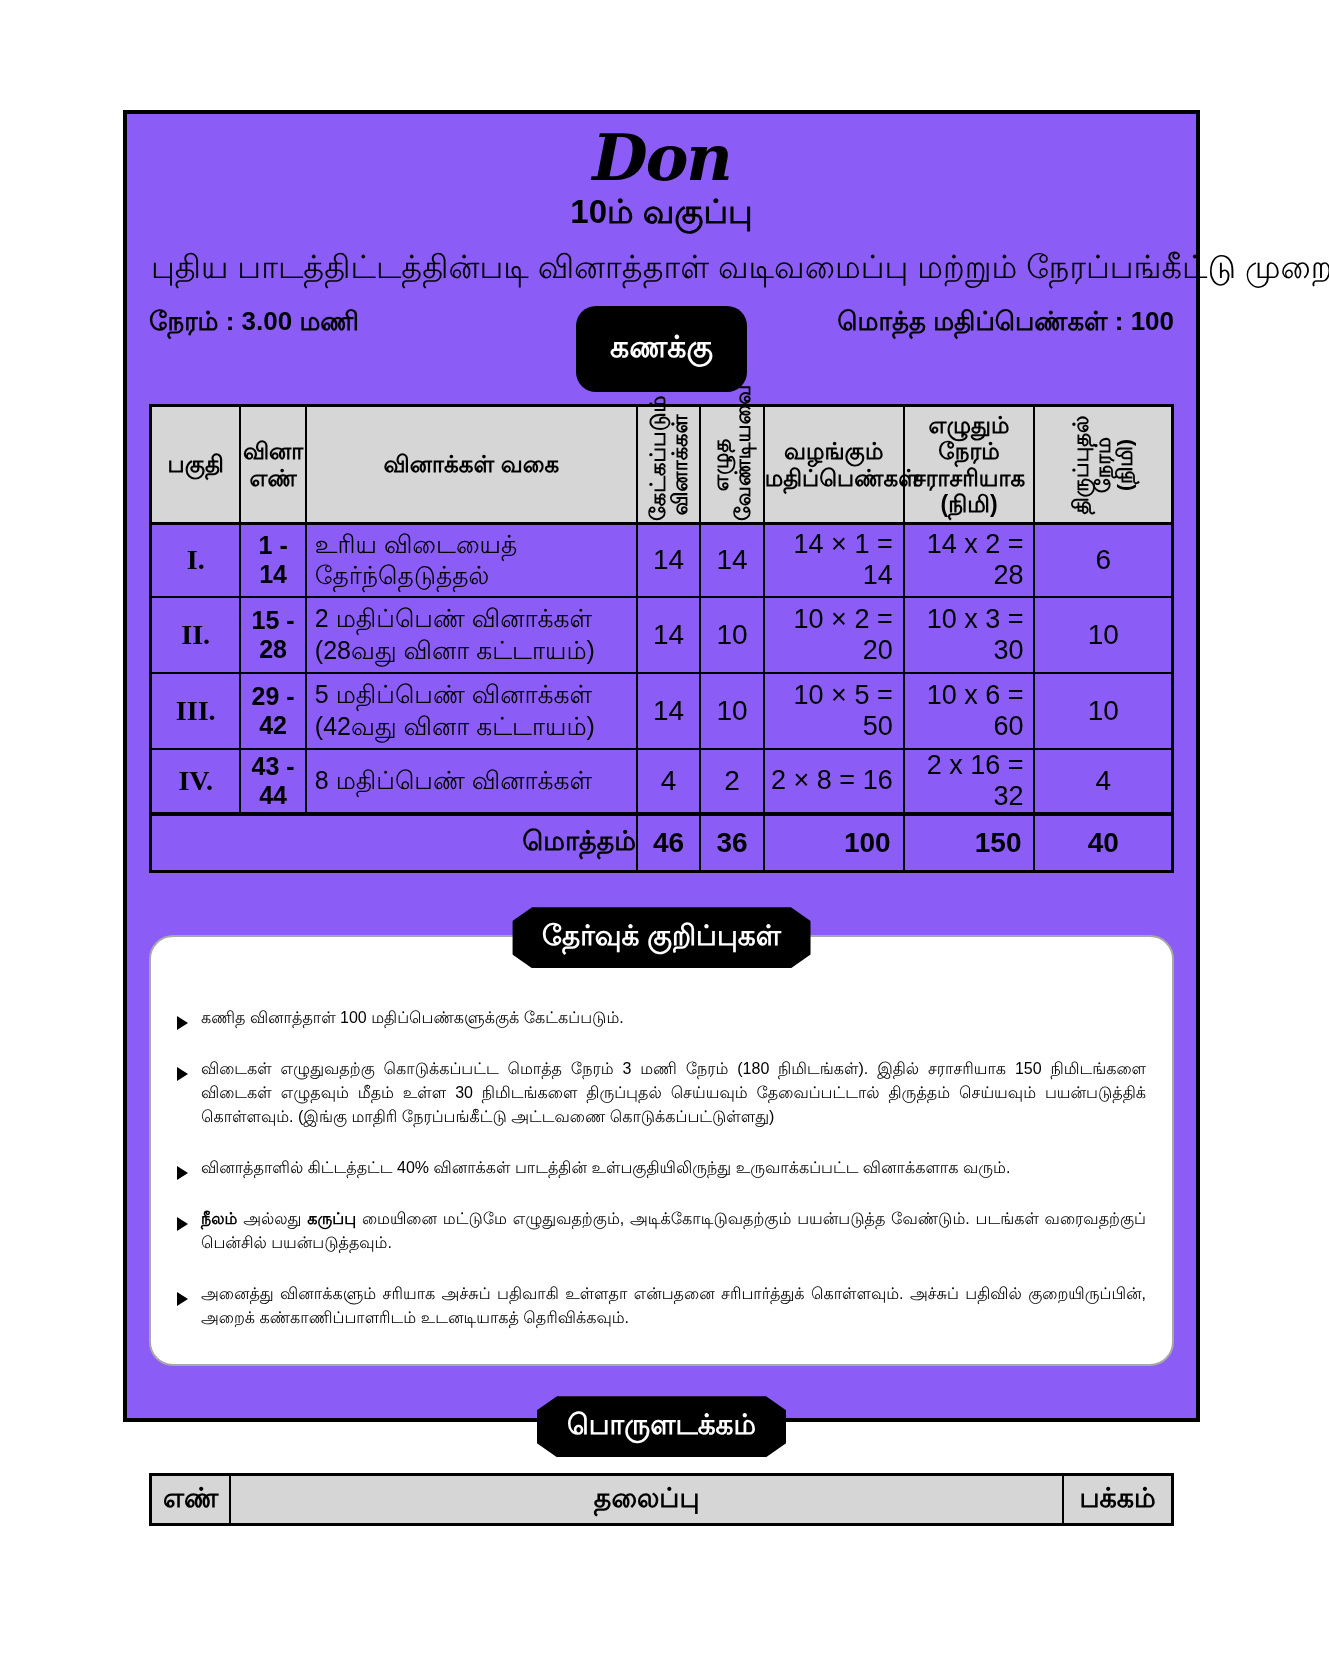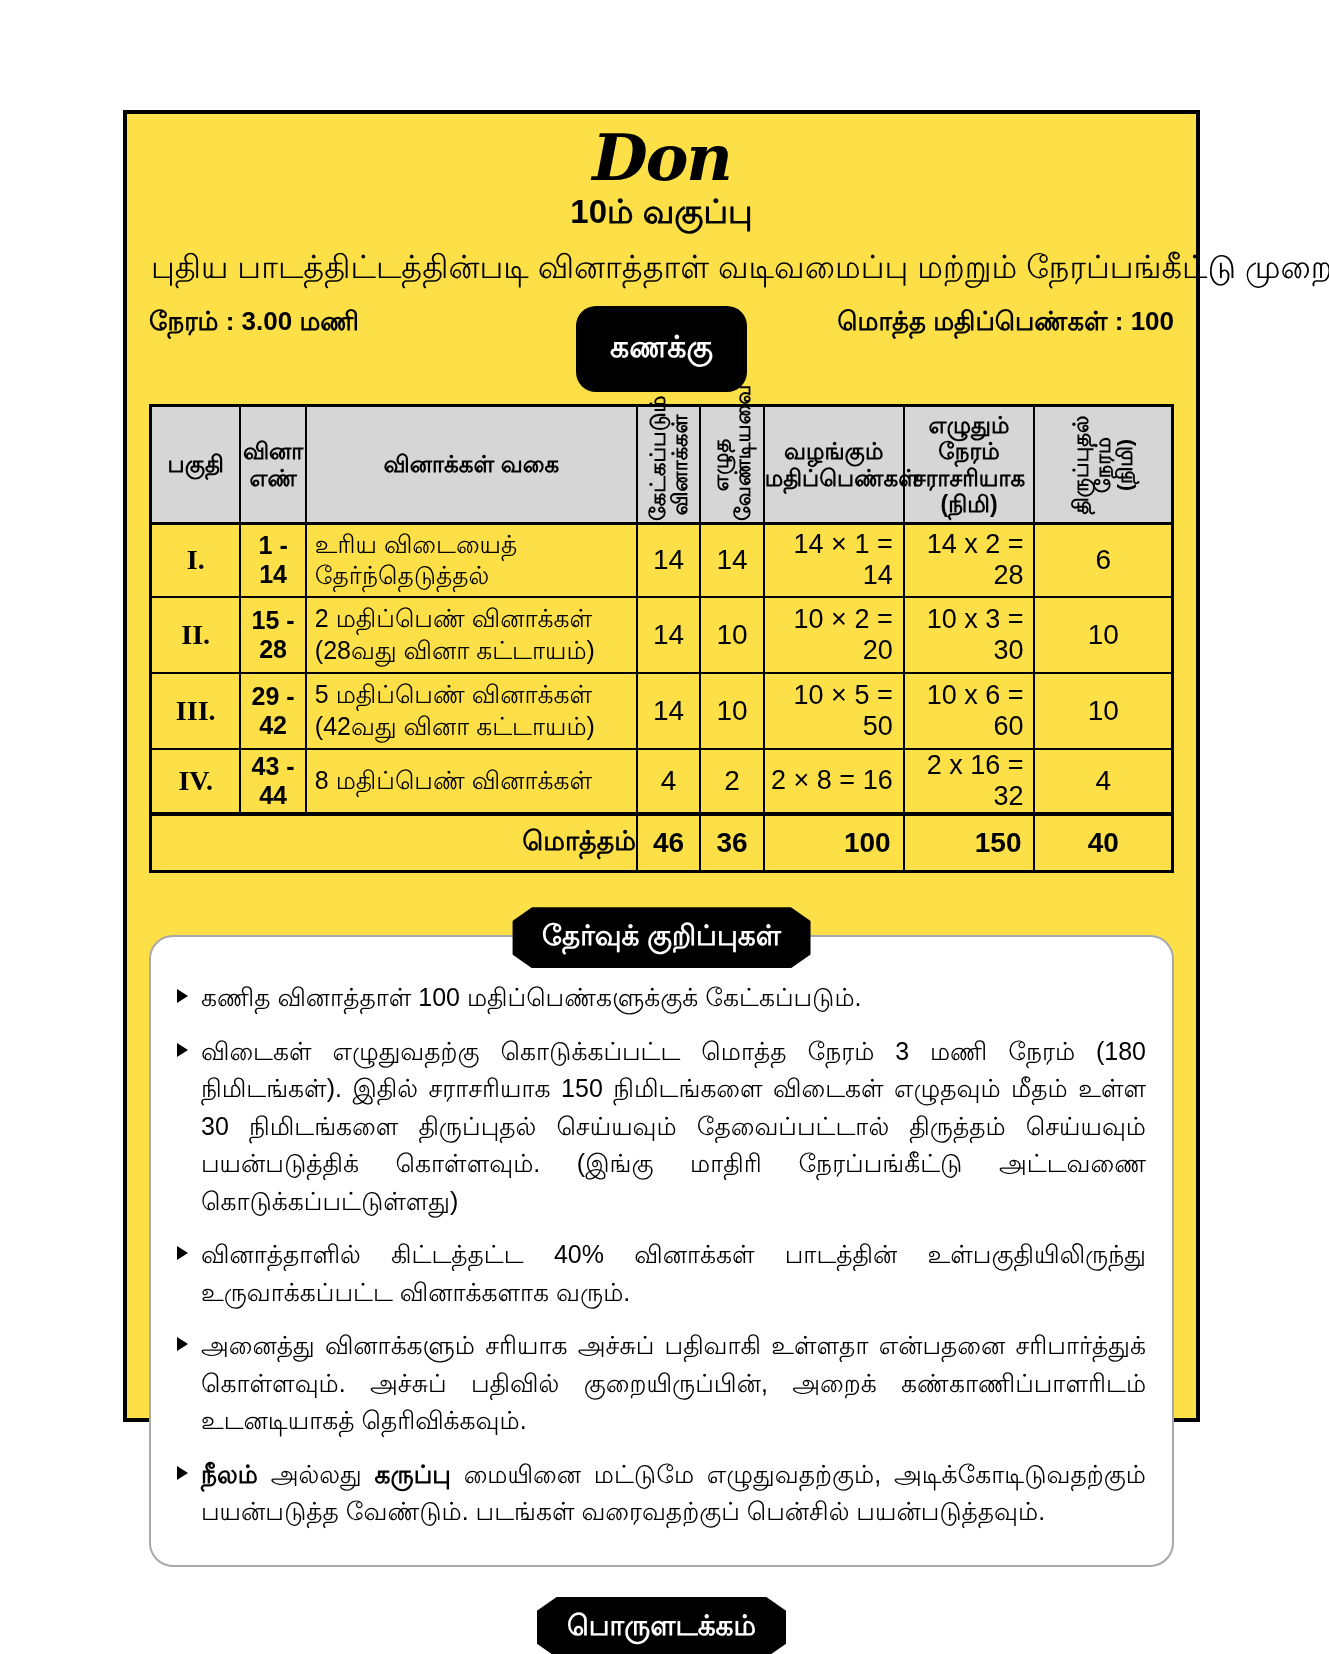--- a/index.html
+++ b/index.html
@@ -1,19 +1,19 @@
 <!DOCTYPE html>
 <html><head>
 <meta charset="utf-8">
 <style>
   * { margin:0; padding:0; box-sizing:border-box; }
   body { background:#fff; font-family:"Liberation Sans", sans-serif; color:#000; }
   .page { position:relative; width:1329px; height:1654px; background:#fff; overflow:hidden; }
   .frame { position:absolute; left:123px; top:110px; width:1077px; height:1312px;
-           border:4px solid #000; padding:10px 22px 0 22px; background:#fde047; }
+           border:4px solid #000; padding:10px 22px 0 22px; background:#8b5cf6; }
 
   .logo { text-align:center; font-family:"DejaVu Serif", serif; font-style:italic;
           font-weight:bold; font-size:64px; line-height:1.05; letter-spacing:-2px; }
   .class-title { text-align:center; font-size:33px; font-weight:bold; margin-top:2px; }
   .subtitle { font-size:32px; margin:14px 2px 16px 2px; text-align:justify; text-align-last:justify; white-space:nowrap; }
 
   .subject-row { display:flex; margin-bottom:12px; }
   .subject-row .side { flex:1; font-size:26px; font-weight:bold; padding-bottom:2px; }
   .subject-row .right { text-align:right; }
   .subject-badge { background:#000; color:#fff; font-size:30px; font-weight:bold;
@@ -44,22 +44,22 @@
   tr.total td.cnum { text-align:center; }
 
   .badge-oct { background:#000; color:#fff; font-weight:bold; font-size:28px;
                padding:13px 30px; display:inline-block;
                clip-path:polygon(20px 0, calc(100% - 20px) 0, 100% 14px, 100% calc(100% - 14px),
                  calc(100% - 20px) 100%, 20px 100%, 0 calc(100% - 14px), 0 14px); }
   .notes-section { position:relative; margin-top:62px; }
   .notes-badge { position:absolute; top:-28px; left:50%; transform:translateX(-50%); z-index:2; }
   .notes-box { border:2px solid #a8a8a8; border-radius:24px; padding:42px 26px 18px 24px; background:#fff; }
   .notes-box ul { list-style:none; }
-  .notes-box li { position:relative; padding-left:26px; font-size:25px; line-height:1.5;
-                  margin-bottom:16px; text-align:justify; }
+  .notes-box li { position:relative; padding-left:26px; font-size:16px; line-height:1.5;
+                  margin-bottom:16px; text-align:justify;margin-top:27px; }
   .bullet-tri { position:absolute; left:2px; top:10px; width:0; height:0;
                 border-left:11px solid #000; border-top:7px solid transparent; border-bottom:7px solid transparent; }
   .bold { font-weight:bold; }
 
   .contents-badge-row { text-align:center; margin:30px 0 16px 0; }
 
   table.toc { border:3px solid #000; margin-top:4px; }
   table.toc th, table.toc td { border:2px solid #000; }
   table.toc thead th { background:#d6d6d6; font-weight:bold; font-size:27px; height:50px; }
 </style>
@@ -183,22 +183,22 @@
       </tbody>
     </table>
 
     <div class="notes-section">
       <div class="badge-oct notes-badge">தேர்வுக் குறிப்புகள்</div>
       <div class="notes-box">
         <ul>
           <li><span class="bullet-tri"></span><span>கணித வினாத்தாள் 100 மதிப்பெண்களுக்குக் கேட்கப்படும்.</span></li>
           <li><span class="bullet-tri"></span><span>விடைகள் எழுதுவதற்கு கொடுக்கப்பட்ட மொத்த நேரம் 3 மணி நேரம் (180 நிமிடங்கள்). இதில் சராசரியாக 150 நிமிடங்களை விடைகள் எழுதவும் மீதம் உள்ள 30 நிமிடங்களை திருப்புதல் செய்யவும் தேவைப்பட்டால் திருத்தம் செய்யவும் பயன்படுத்திக் கொள்ளவும். (இங்கு மாதிரி நேரப்பங்கீட்டு அட்டவணை கொடுக்கப்பட்டுள்ளது)</span></li>
           <li><span class="bullet-tri"></span><span>வினாத்தாளில் கிட்டத்தட்ட 40% வினாக்கள் பாடத்தின் உள்பகுதியிலிருந்து உருவாக்கப்பட்ட வினாக்களாக வரும்.</span></li>
+          <li><span class="bullet-tri"></span><span class="bold">நீலம்</span> <span>அல்லது</span> <span class="bold">கருப்பு</span> <span>மையினை மட்டுமே எழுதுவதற்கும், அடிக்கோடிடுவதற்கும் பயன்படுத்த வேண்டும். படங்கள் வரைவதற்குப் பென்சில் பயன்படுத்தவும்.</span></li>
           <li><span class="bullet-tri"></span><span>அனைத்து வினாக்களும் சரியாக அச்சுப் பதிவாகி உள்ளதா என்பதனை சரிபார்த்துக் கொள்ளவும். அச்சுப் பதிவில் குறையிருப்பின், அறைக் கண்காணிப்பாளரிடம் உடனடியாகத் தெரிவிக்கவும்.</span></li>
-          <li><span class="bullet-tri"></span><span class="bold">நீலம்</span> <span>அல்லது</span> <span class="bold">கருப்பு</span> <span>மையினை மட்டுமே எழுதுவதற்கும், அடிக்கோடிடுவதற்கும் பயன்படுத்த வேண்டும். படங்கள் வரைவதற்குப் பென்சில் பயன்படுத்தவும்.</span></li>
         </ul>
       </div>
     </div>
 
     <div class="contents-badge-row">
       <div class="badge-oct">பொருளடக்கம்</div>
     </div>
 
     <table class="toc">
       <colgroup>

